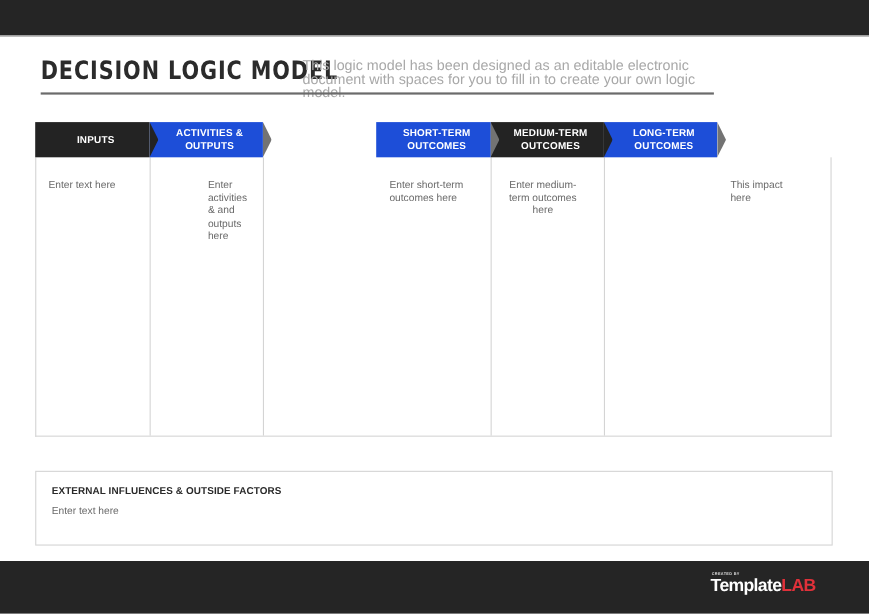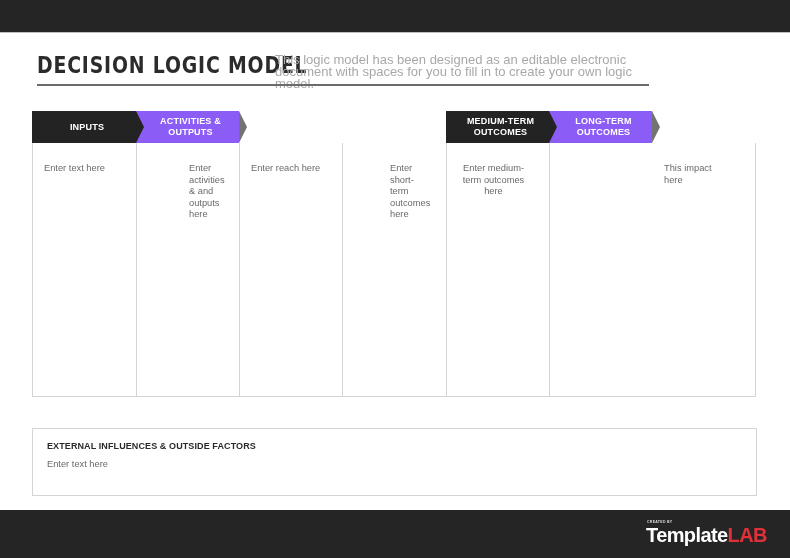--- a/index.html
+++ b/index.html
@@ -13,41 +13,41 @@
              font-size: 23px; letter-spacing: 1px; color: #2b2b2b; transform: scaleX(0.82); transform-origin: left top;
              white-space: nowrap; }
     .subtitle { position: absolute; left: 275px; top: 54px; width: 380px; font-size: 13px; line-height: 12px; color: #a8a8a8; }
     .title-rule { position: absolute; left: 37px; top: 84px; width: 612px; height: 1.5px; background: #6b6b6b; }
 
     .model { position: absolute; left: 32px; top: 111px; width: 724px; height: 355px; }
     .header-row { position: absolute; left: 0; top: 0; width: 724px; height: 32px; }
     .hdr { position: absolute; top: 0; height: 32px; display: flex; align-items: center; justify-content: center;
            color: #ffffff; font-weight: bold; font-size: 9px; text-align: center; line-height: 11px; letter-spacing: 0.2px; }
     .hdr.dark { background: #232323; }
-    .hdr.gray { background: #8b5cf6; }
+    .hdr.gray { background: #1d4ed8; }
     .hdr .lbl { position: relative; z-index: 3; padding-left: 6px; }
     .hdr .tip { position: absolute; top: 0; right: -8px; width: 8px; height: 32px; z-index: 2;
                 clip-path: polygon(0 0, 100% 50%, 0 100%); }
     .hdr.dark .tip { background: #232323; }
     .hdr.gray .tip { background: #737373; }
 
     .body-row { position: absolute; left: 0; top: 32px; width: 724px; height: 254px;
                 border: 1px solid #d4d4d4; border-top: none; }
     .cell { position: absolute; top: 0; height: 253px; border-right: 1px solid #d4d4d4; }
     .cell:last-child { border-right: none; }
     .cell-text { position: absolute; left: 11px; top: 20px; right: 8px; font-size: 9.3px; line-height: 11.5px; color: #6a6a6a; }
 
     .ext-box { position: absolute; left: 32px; top: 428px; width: 725px; height: 68px; border: 1px solid #d4d4d4; text-align: right; }
     .ext-title { position: absolute; left: 14px; top: 12px; font-size: 9px; font-weight: bold; color: #2a2a2a; letter-spacing: 0.1px; }
     .ext-text { position: absolute; left: 14px; top: 30px; font-size: 9.3px; color: #6a6a6a; }
 
     .footer { position: absolute; left: 0; top: 510px; width: 790px; height: 48px; background: #252525; }
     .brand { position: absolute; left: 646px; top: 10px; height: 30px; }
     .brand-small { position: absolute; left: 1px; top: 0; font-size: 3.5px; color: #dddddd; letter-spacing: 0.3px; font-weight: bold; white-space: nowrap; }
-    .brand-main { position: absolute; left: 0; top: 4px; font-size: 20px; font-weight: bold; letter-spacing: -0.6px; white-space: nowrap; }
+    .brand-main { position: absolute; left: 0; top: 4px; font-size: 16px; font-weight: bold; letter-spacing: -0.6px; white-space: nowrap; }
     .brand-a { color: #ffffff; }
     .brand-b { color: #e0313a; }
   </style>
 </head>
 <body>
 
 <div class="top-bar"></div>
 <div class="top-bar-edge"></div>
 
 <div class="title">DECISION LOGIC MODEL</div>
@@ -57,42 +57,43 @@
 <div class="model">
   <div class="header-row">
     <div class="hdr dark" style="left:0;width:104px;z-index:7;">
       <span class="lbl">INPUTS</span>
       <span class="tip"></span>
     </div>
     <div class="hdr gray" style="left:104px;width:103px;z-index:6;">
       <span class="lbl" style="max-width:80px;">ACTIVITIES &amp; OUTPUTS</span>
       <span class="tip"></span>
     </div>
+    <div class="hdr gray" style="left:310px;width:104px;z-index:4;">
+      <span class="lbl" style="max-width:80px;">SHORT-TERM OUTCOMES</span>
+      <span class="tip"></span>
+    </div>
     <div class="hdr dark" style="left:414px;width:103px;z-index:3;">
       <span class="lbl" style="max-width:84px;">MEDIUM-TERM OUTCOMES</span>
       <span class="tip"></span>
     </div>
     <div class="hdr gray" style="left:517px;width:103px;z-index:2;">
       <span class="lbl" style="max-width:80px;">LONG-TERM OUTCOMES</span>
       <span class="tip"></span>
     </div>
   </div>
 
   <div class="body-row">
     <div class="cell" style="left:0;width:104px;">
       <div class="cell-text">Enter text here</div>
     </div>
     <div class="cell" style="left:104px;width:103px;">
       <div class="cell-text" style="right:12px;margin-left:41px;">Enter activities &amp; and outputs here</div>
     </div>
-    <div class="cell" style="left:207px;width:103px;">
-      <div class="cell-text">Enter reach here</div>
-    </div>
     <div class="cell" style="left:310px;width:104px;">
-      <div class="cell-text" style="right:14px;margin-left:36px;">Enter short-term outcomes here</div>
+      <div class="cell-text" style="right:14px;">Enter short-term outcomes here</div>
     </div>
     <div class="cell" style="left:414px;width:103px;">
       <div class="cell-text" style="right:20px;text-align:center;">Enter medium-term outcomes here</div>
     </div>
     <div class="cell" style="left:620px;width:103px;">
       <div class="cell-text" style="right:30px;">This impact here</div>
     </div>
   </div>
 </div>
 

